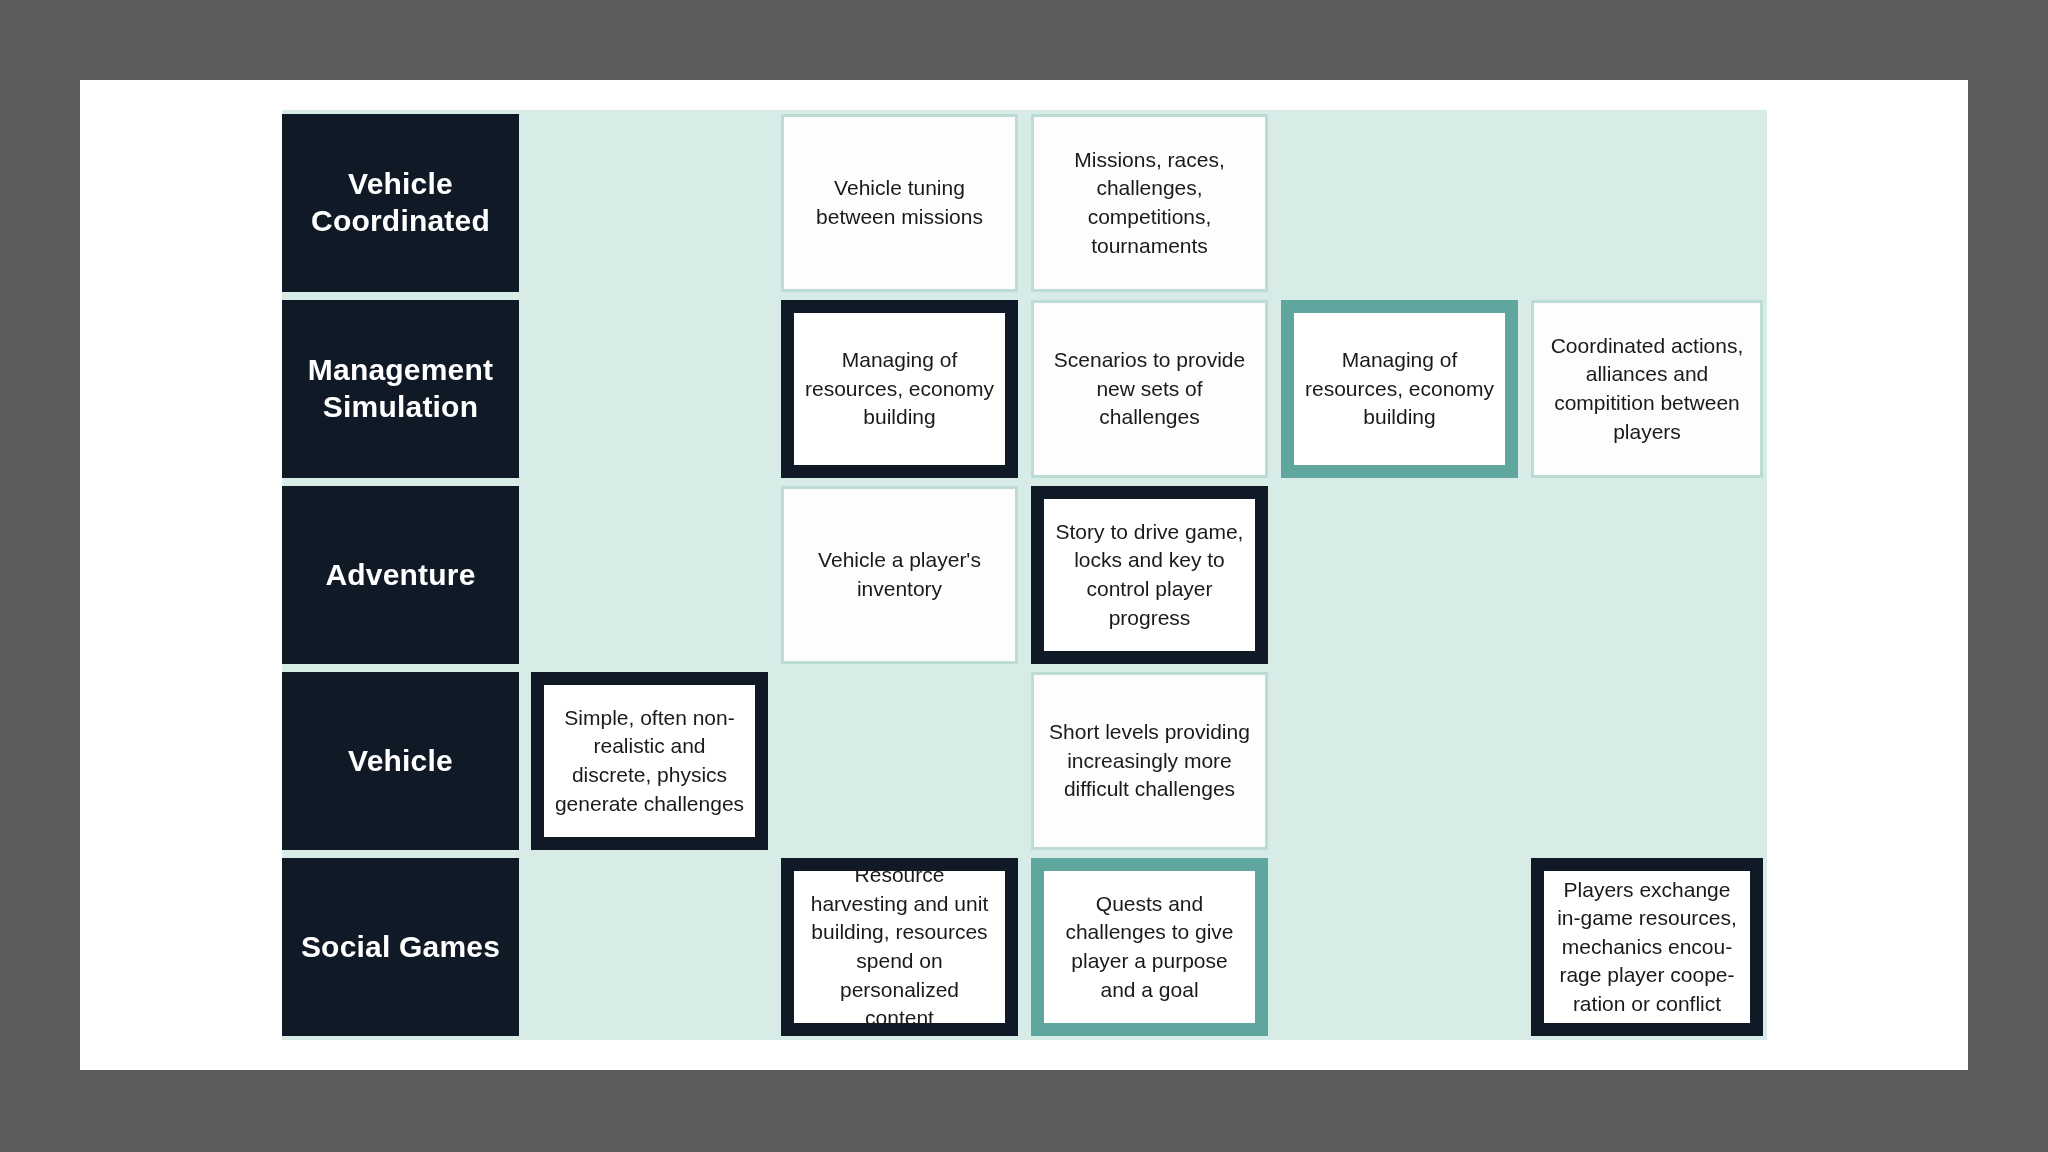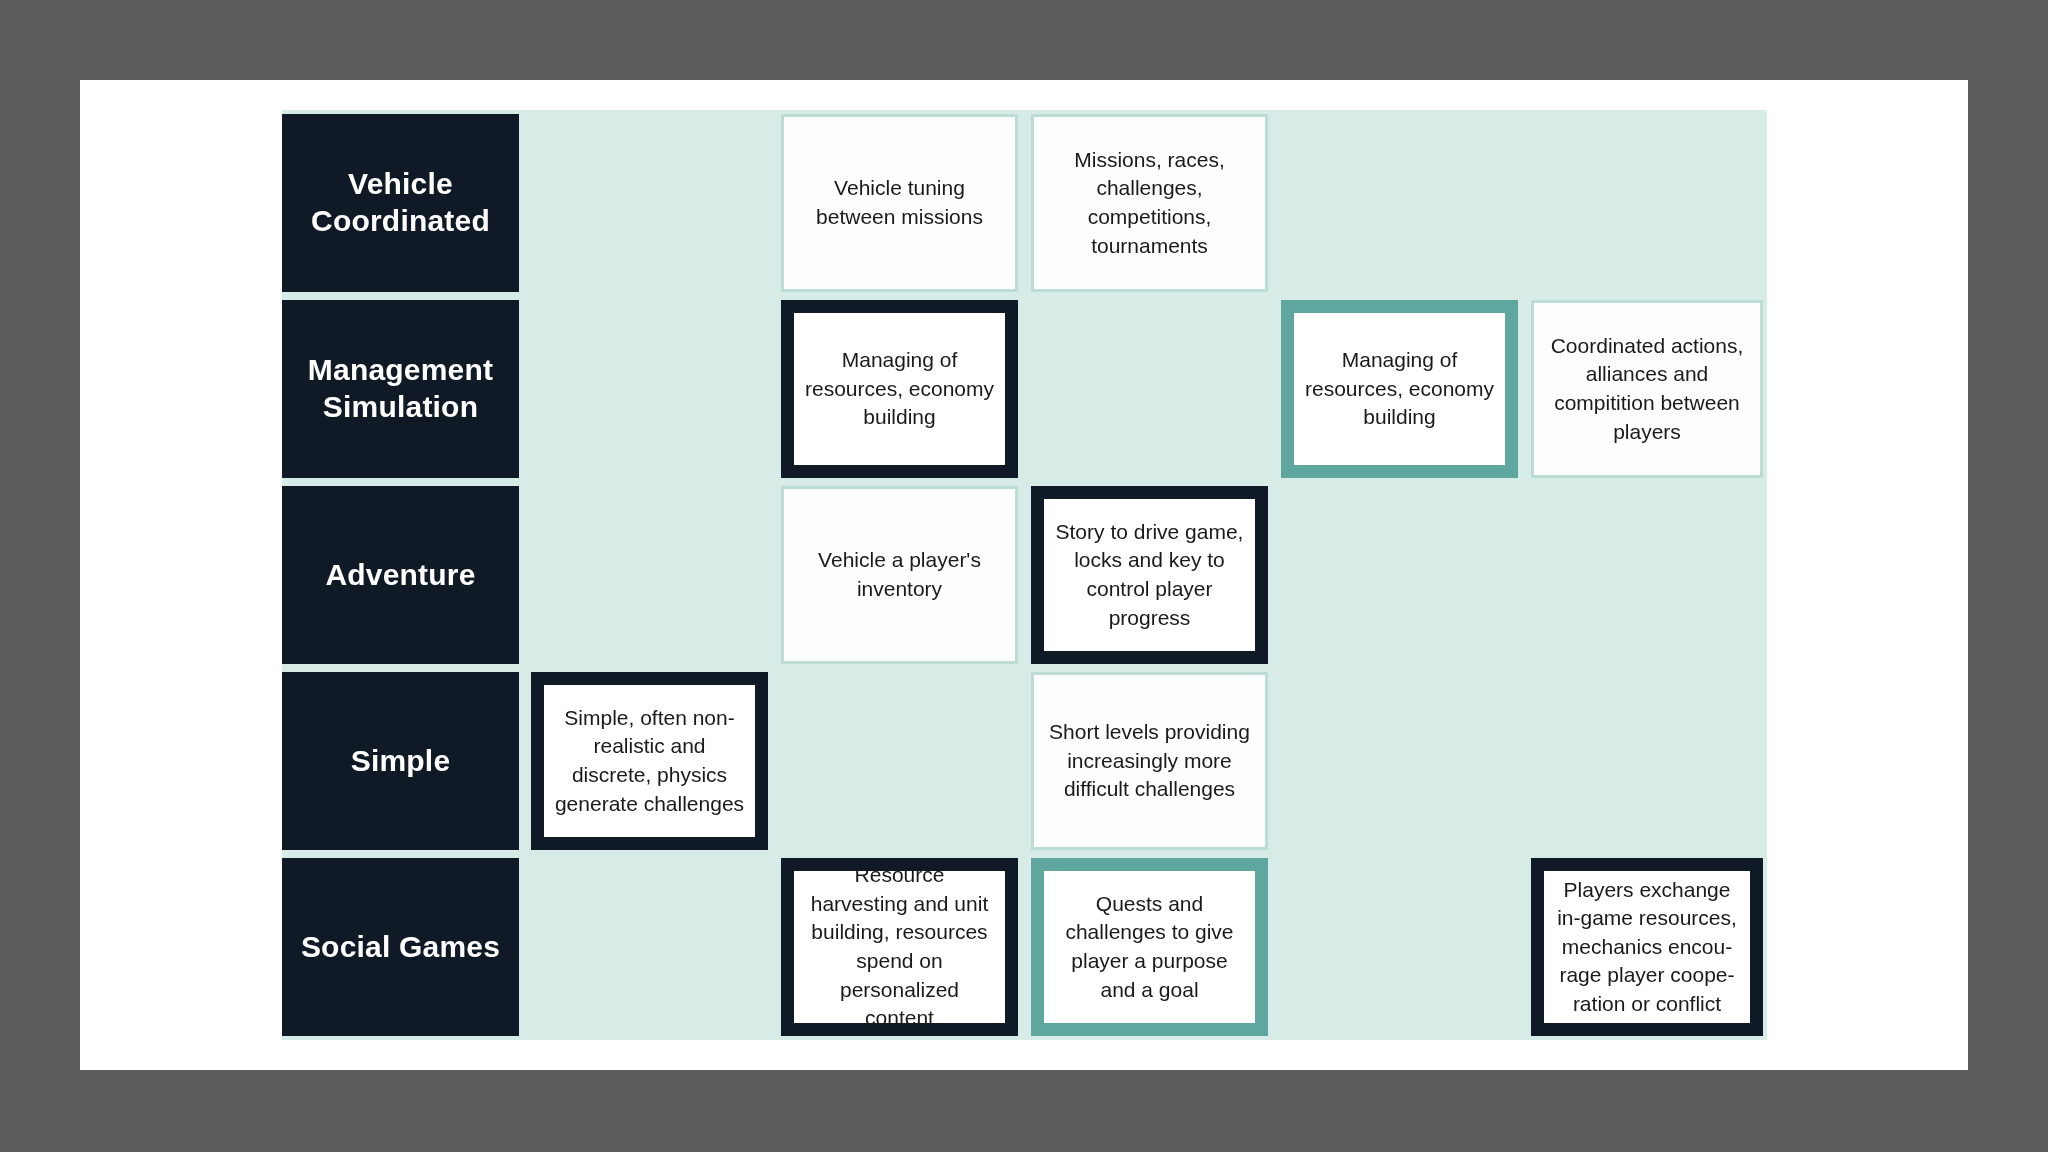--- a/index.html
+++ b/index.html
@@ -127,20 +127,23 @@
     </div>
 
     <div class="matrix-row r1">
       <div class="cell c0 row-label">
           <span>Management Simulation</span>
         </div>
       <div class="cell c1 empty-cell"></div>
       <div class="cell c2 card accent-dark">
           <span class="card-text">Managing of resources, economy building</span>
         </div>
+      <div class="cell c3 card accent-light">
+          <span class="card-text">Scenarios to provide new sets of challenges</span>
+        </div>
       <div class="cell c4 card accent-teal">
           <span class="card-text">Managing of resources, economy building</span>
         </div>
       <div class="cell c5 card accent-light">
           <span class="card-text">Coordinated actions, alliances and compitition between players</span>
         </div>
     </div>
 
     <div class="matrix-row r2">
       <div class="cell c0 row-label">
@@ -152,21 +155,21 @@
         </div>
       <div class="cell c3 card accent-dark">
           <span class="card-text">Story to drive game, locks and key to control player progress</span>
         </div>
       <div class="cell c4 empty-cell"></div>
       <div class="cell c5 empty-cell"></div>
     </div>
 
     <div class="matrix-row r3">
       <div class="cell c0 row-label">
-          <span>Simple</span>
+          <span>Vehicle</span>
         </div>
       <div class="cell c1 card accent-dark">
           <span class="card-text">Simple, often non-realistic and discrete, physics generate challenges</span>
         </div>
       <div class="cell c2 empty-cell"></div>
       <div class="cell c3 card accent-light">
           <span class="card-text">Short levels providing increasingly more difficult challenges</span>
         </div>
       <div class="cell c4 empty-cell"></div>
       <div class="cell c5 empty-cell"></div>

